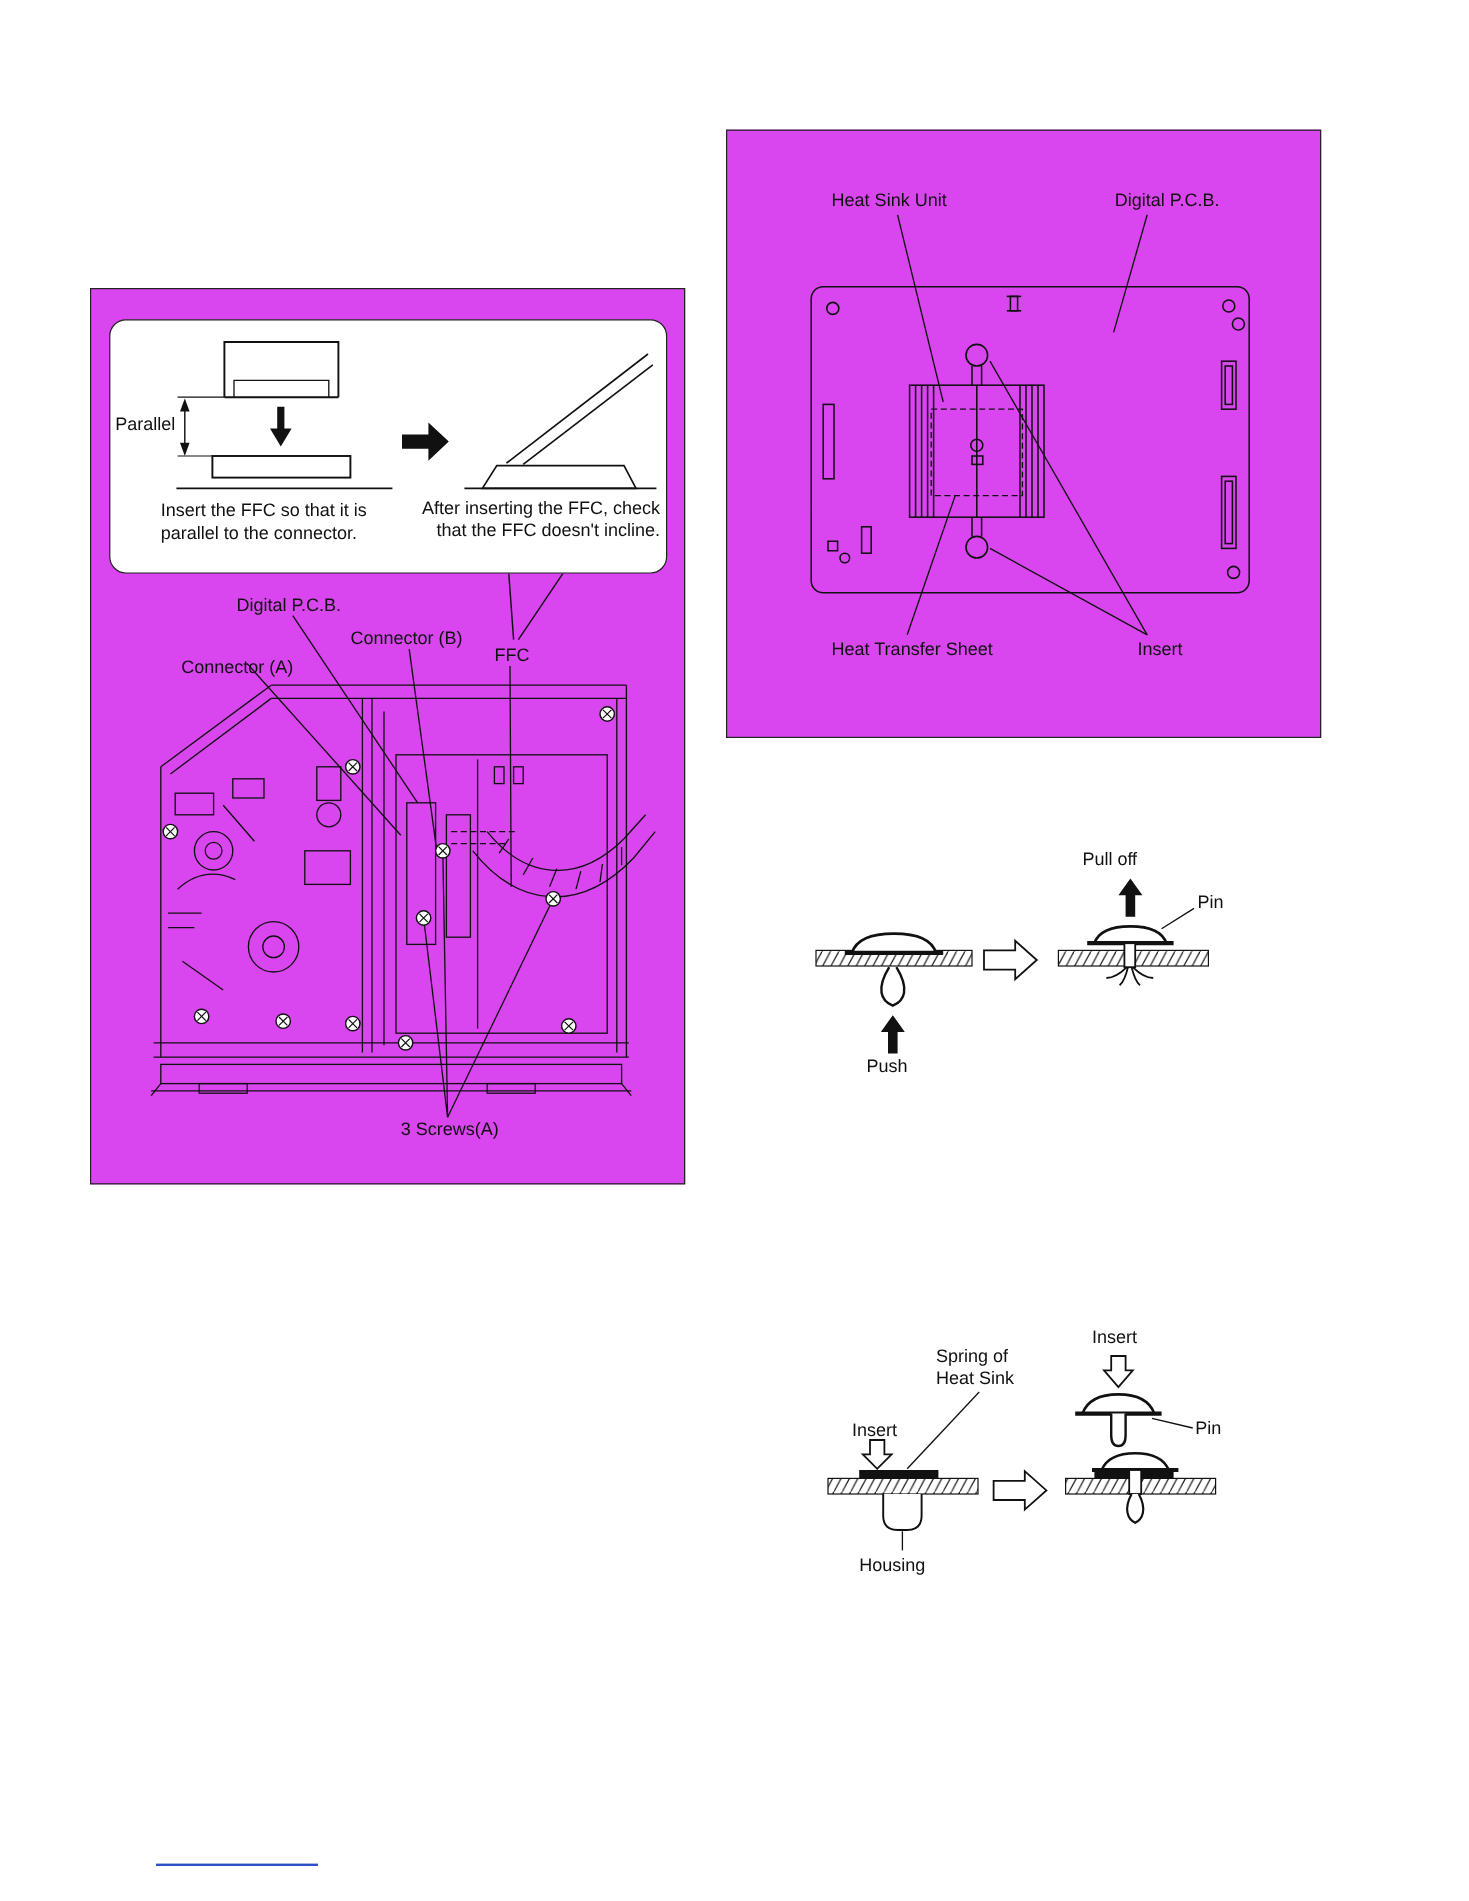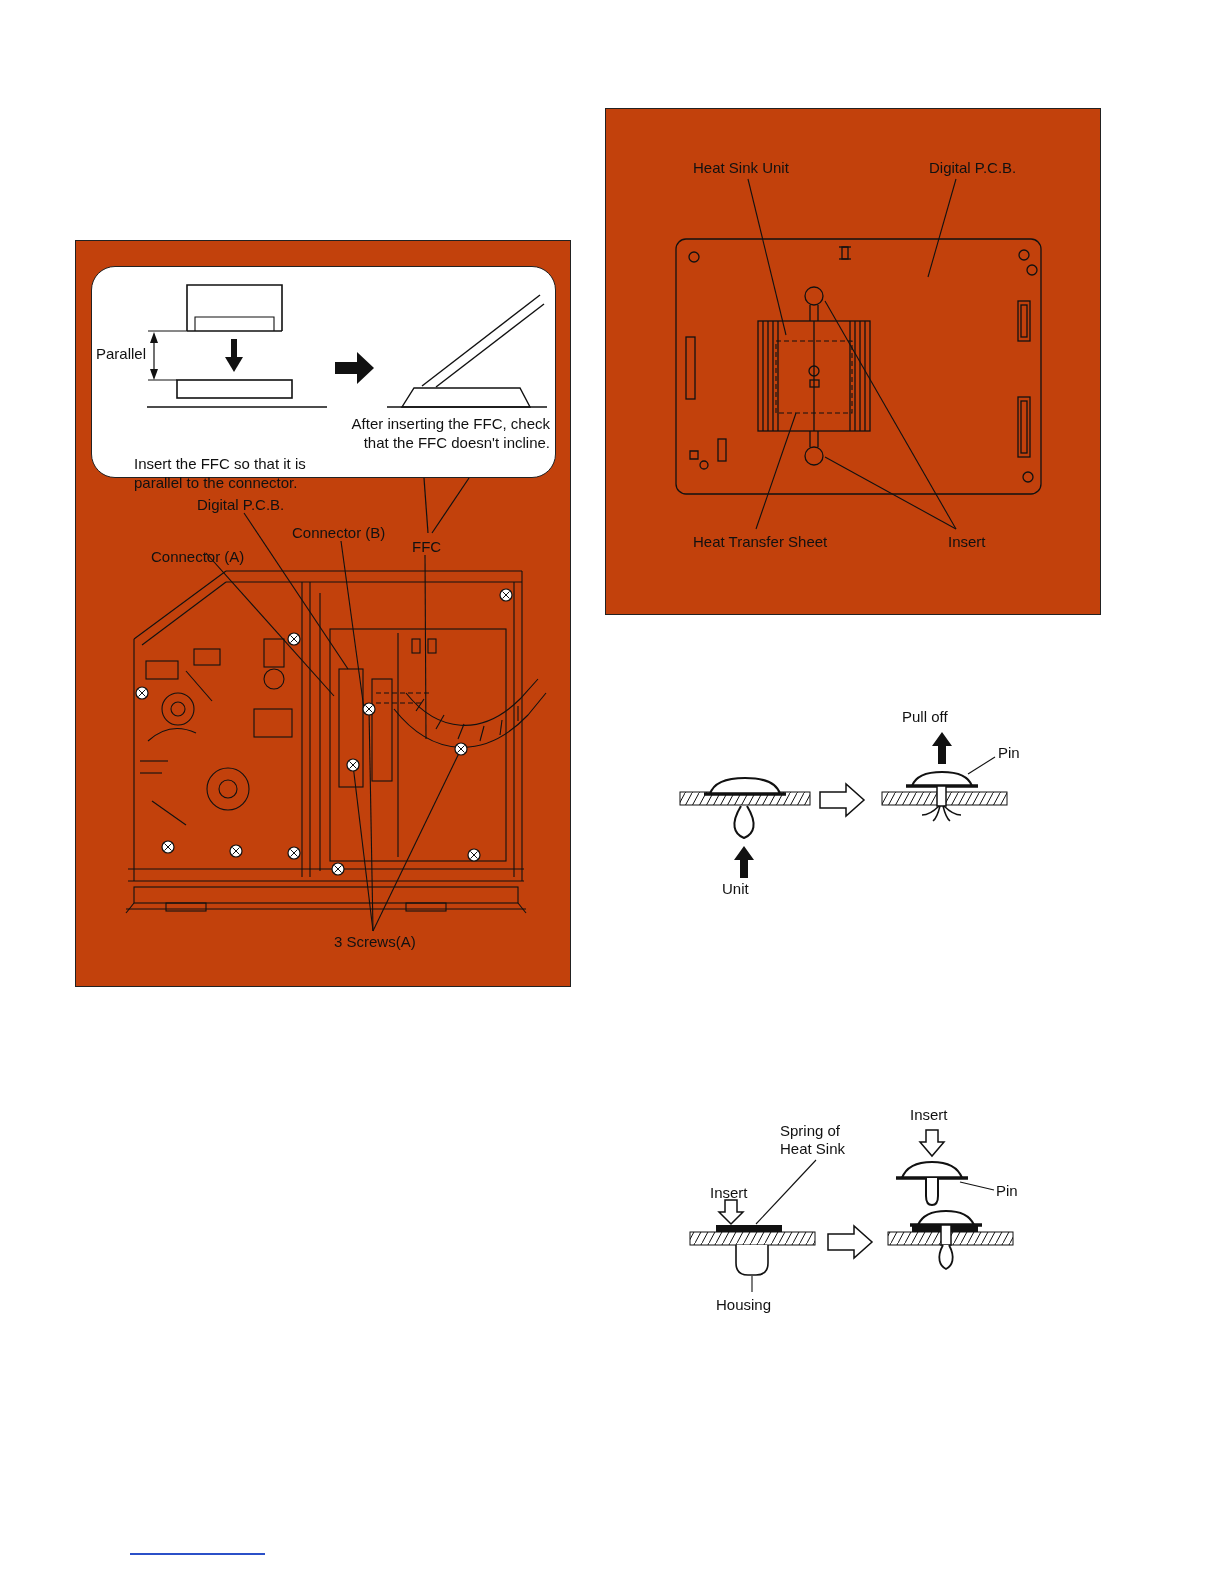--- a/index.html
+++ b/index.html
@@ -2,22 +2,22 @@
 <html><head>
 <meta charset="utf-8">
 <style>
   html,body{margin:0;padding:0;background:#fff;}
   #page{
     position:relative;width:1224px;height:1584px;background:#ffffff;
     font-family:"Liberation Sans", sans-serif;color:#111;overflow:hidden;
   }
   .label{position:absolute;font-size:15px;white-space:nowrap;line-height:1.2;}
   .caption{position:absolute;font-size:15px;line-height:1.25;}
-  .figure-box{position:absolute;border:1.5px solid #222;background:#c2410c;}
-  .rounded-box{position:absolute;border:1.5px solid #222;border-radius:24px;background:#fff;}
+  .figure-box{position:absolute;border:1.5px solid #222;background:#d946ef;}
+  .rounded-box{position:absolute;border:1.5px solid #222;border-radius:14px;background:#fff;}
   .abs{position:absolute;}
   svg{display:block;}
   .center{text-align:left;}
   .footer-link{position:absolute;border-top:2.5px solid #2b50c8;height:0;}
 </style>
 </head>
 <body>
 
 <div id="page">
 
@@ -137,21 +137,21 @@
         <line x1="56" y1="113" x2="85" y2="113" stroke="#111" stroke-width="1"></line>
 
         <polygon points="243,95 265,95 265,85 282,101 265,117 265,107 243,107" fill="#111"></polygon>
 
         <line x1="295" y1="140" x2="455" y2="140" stroke="#111" stroke-width="1.6"></line>
         <polygon points="310,140 438,140 428,121 322,121" fill="none" stroke="#111" stroke-width="1.4"></polygon>
         <line x1="330" y1="119" x2="448" y2="28" stroke="#111" stroke-width="1.4"></line>
         <line x1="344" y1="120" x2="452" y2="37" stroke="#111" stroke-width="1.4"></line>
       </svg>
       <div class="label" style="left:4px;top:78px;">Parallel</div>
-      <div class="caption" style="left:42px;top:150px;width:190px;margin-top:38px;">Insert the FFC so that it is parallel to the connector.</div>
+      <div class="caption" style="left:42px;top:150px;width:190px;">Insert the FFC so that it is parallel to the connector.</div>
       <div class="caption" style="left:258px;top:148px;width:200px;text-align:right;">After inserting the FFC, check that the FFC doesn't incline.</div>
     </div>
 
     <div class="label" style="left:121px;top:255px;">Digital P.C.B.</div>
     <div class="label" style="left:75px;top:295px;margin-top:12px;">Connector (A)</div>
     <div class="label" style="left:216px;top:283px;">Connector (B)</div>
     <div class="label" style="left:336px;top:297px;">FFC</div>
     <div class="label" style="left:258px;top:692px;">3 Screws(A)</div>
   </div>
 
@@ -241,21 +241,21 @@
       <line x1="256" y1="84" x2="328" y2="84" stroke="#111" stroke-width="3.5"></line>
       <rect x="287" y="84" width="9" height="20" fill="#fff" stroke="#111" stroke-width="1.5"></rect>
       <path d="M289 104 q-9 9 -17 9 M294 104 q9 9 17 9 M290 104 q-3 12 -7 15 M293 104 q3 12 7 15" fill="none" stroke="#111" stroke-width="1.5"></path>
 
       <polygon points="292,30 302,44 296,44 296,62 288,62 288,44 282,44" fill="#111"></polygon>
 
       <line x1="345" y1="55" x2="318" y2="72" stroke="#111" stroke-width="1.1"></line>
     </svg>
     <div class="label" style="left:252px;top:6px;">Pull off</div>
     <div class="label" style="left:348px;top:42px;">Pin</div>
-    <div class="label" style="left:72px;top:178px;">Unit</div>
+    <div class="label" style="left:72px;top:178px;">Push</div>
   </div>
 
   <div class="abs" style="left:660px;top:1100px;width:400px;height:220px;">
     <svg class="abs" style="left:0;top:0;" width="400" height="220" viewBox="0 0 400 220">
       <defs>
         <pattern id="hatch4" width="7" height="13" patternUnits="userSpaceOnUse">
           <line x1="7" y1="0" x2="0" y2="13" stroke="#111" stroke-width="1"></line>
         </pattern>
       </defs>
 

